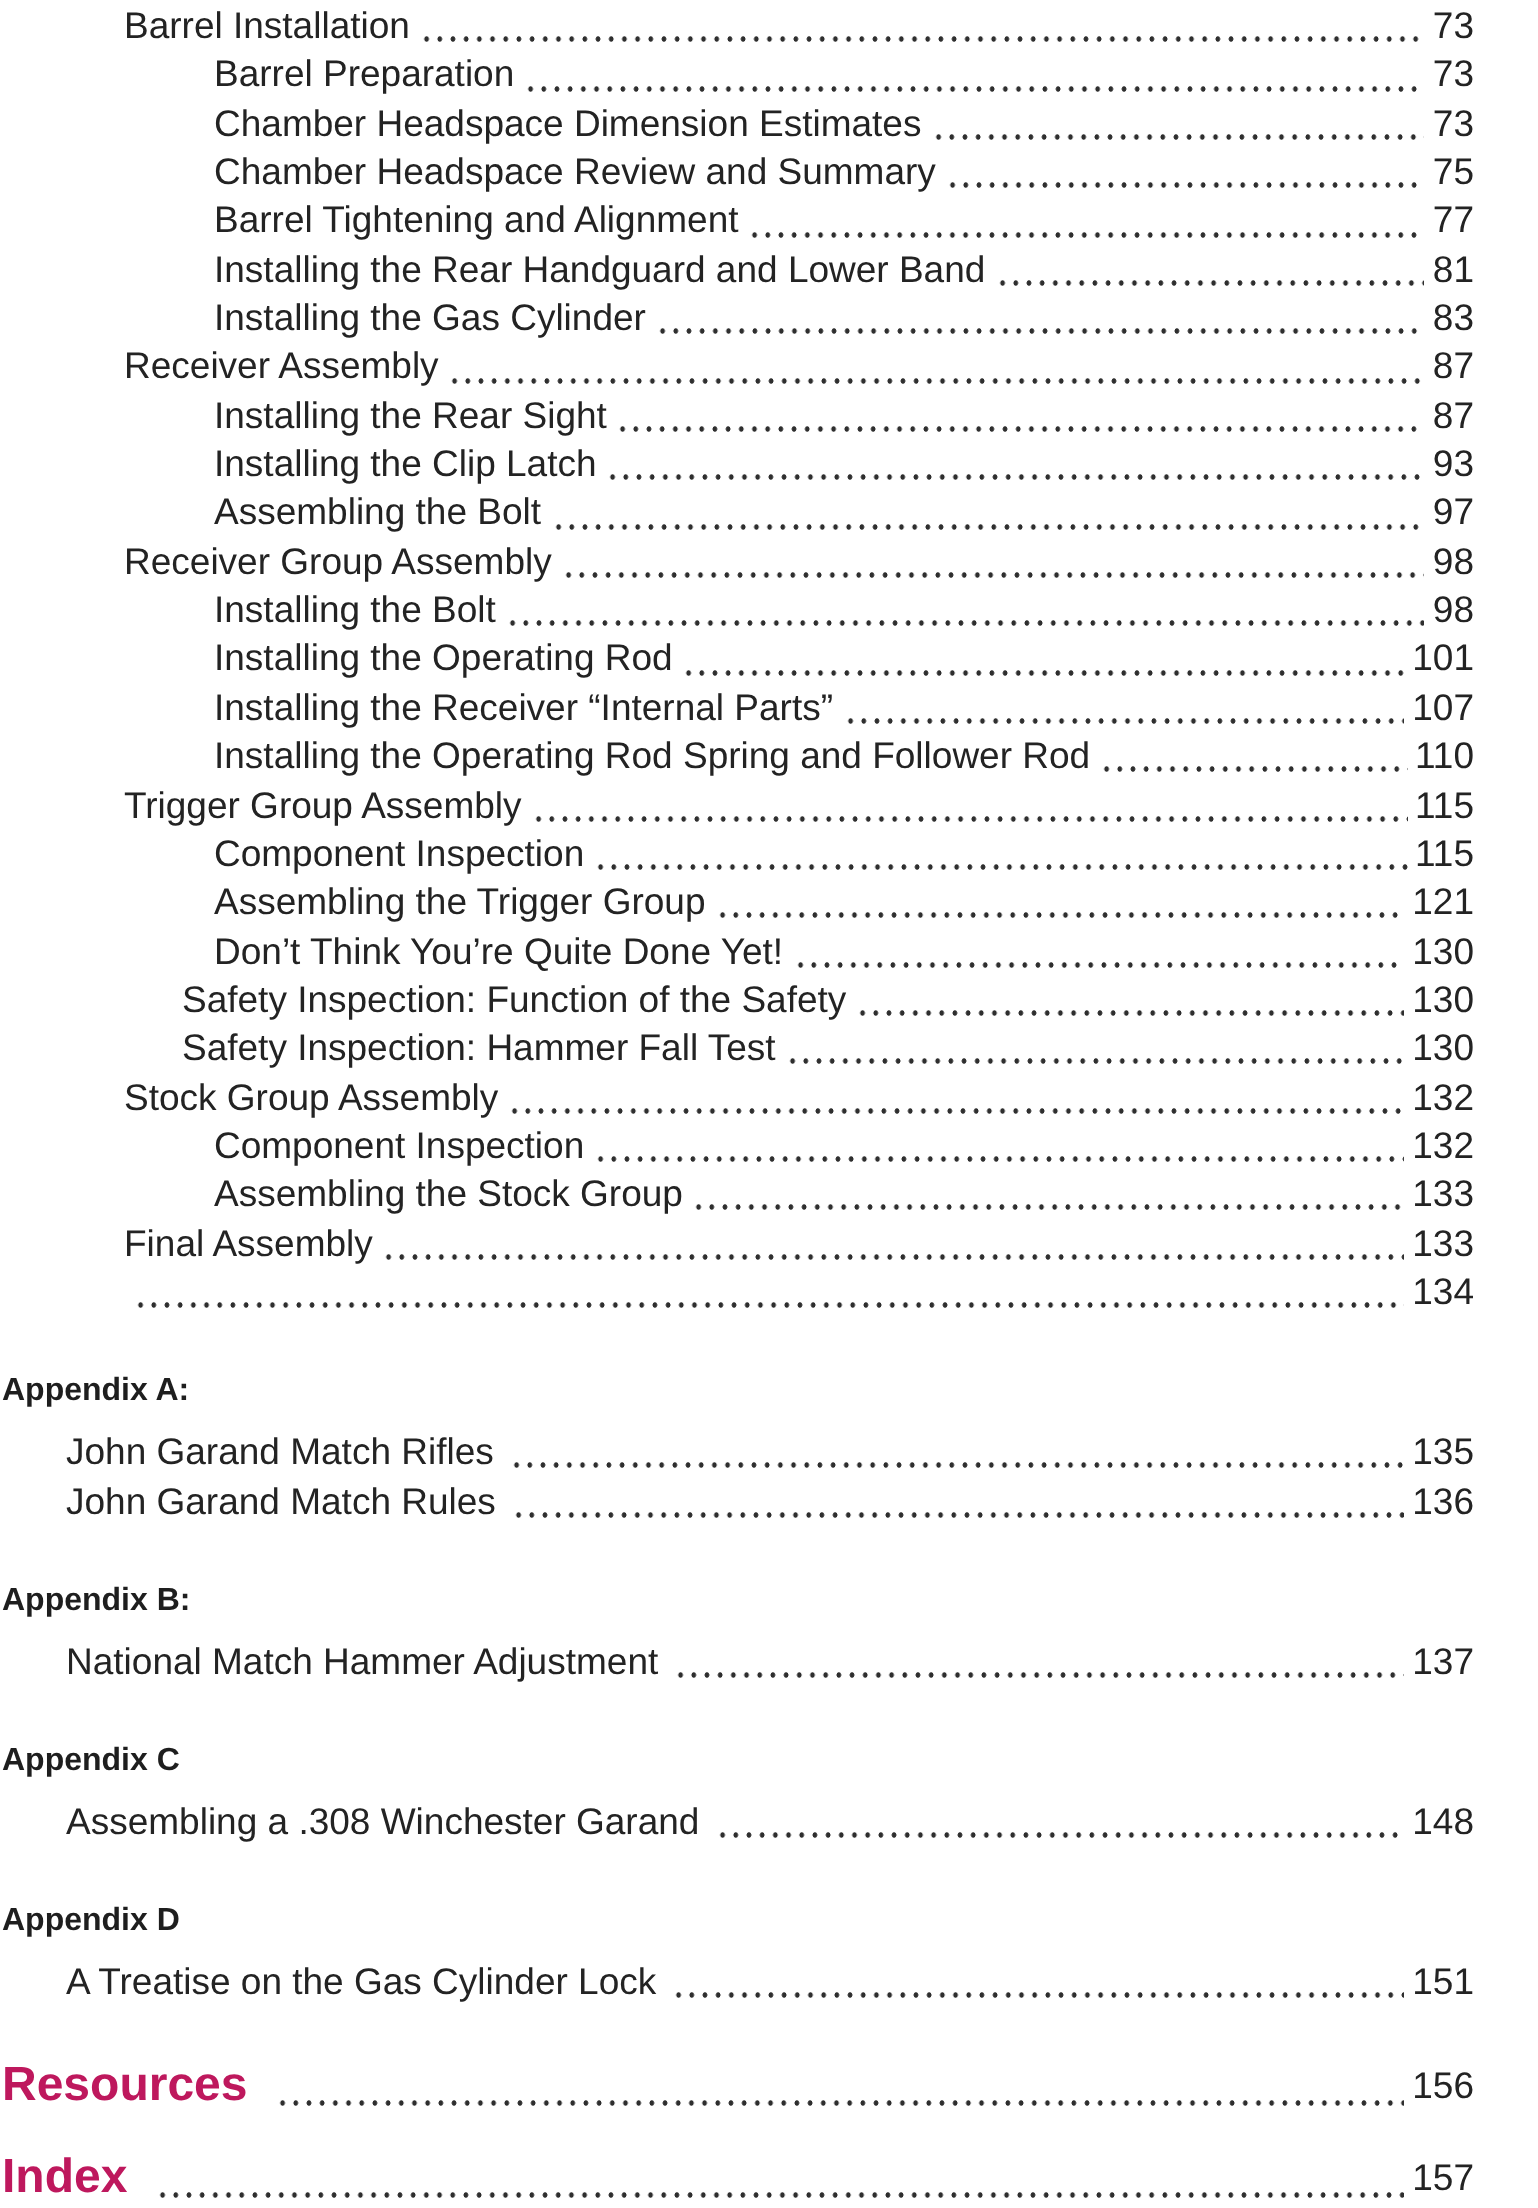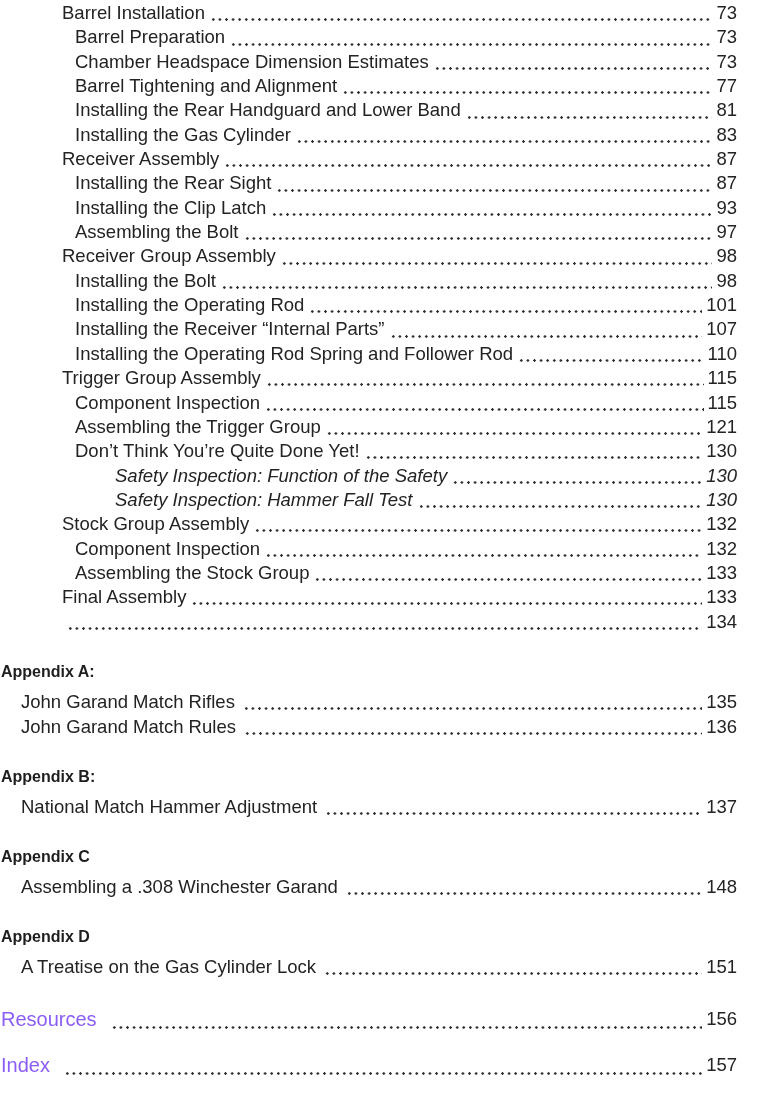--- a/index.html
+++ b/index.html
@@ -27,39 +27,39 @@
     flex: 1 1 auto;
     min-width: 8px;
     margin: 0 4px 0 5px;
     background-image: radial-gradient(circle, #2e2e2e 1px, rgba(46,46,46,0) 1.35px);
     background-size: 6.6px 2.6px;
     background-repeat: repeat-x;
     background-position: left 0 bottom 4.6px;
   }
   
   .lvl1 { padding-left: 61px; }
-  .lvl2 { padding-left: 74px; }
-  .lvl3 { padding-left: 114px; font-style: italic; }
+  .lvl2 { padding-left: 106px; }
+  .lvl3 { padding-left: 90px; }
 
   
   .appendix { margin-top: 24px; }
   .appendix .heading {
     margin: 0;
     font-size: 16px;
     font-weight: bold;
     line-height: 28px;
     color: #1e1e1e;
   }
   .appendix .entries { margin-top: 3px; }
-  .app-entry { padding-left: 20px; line-height: 25px; }
+  .app-entry { padding-left: 32px; line-height: 25px; }
   .app-entry .leader { margin-left: 8px; }
 
   
   .bottom-row { line-height: 28px; margin-top: 26px; }
-  .bottom-row .label { font-size: 20px; font-weight: normal; color: #8b5cf6; }
+  .bottom-row .label { font-size: 24px; font-weight: bold; color: #be185d; }
   .bottom-row .leader { margin-left: 14px; }
   .bottom-row + .bottom-row { margin-top: 18px; }
 </style>
 </head>
 <body>
 
 <div class="page">
   <div id="toc-main">
       <div class="row lvl1">
         <span class="label">Barrel Installation</span>
@@ -70,20 +70,25 @@
         <span class="label">Barrel Preparation</span>
         <span class="leader"></span>
         <span class="pagenum">73</span>
       </div>
       <div class="row lvl2">
         <span class="label">Chamber Headspace Dimension Estimates</span>
         <span class="leader"></span>
         <span class="pagenum">73</span>
       </div>
       <div class="row lvl2">
+        <span class="label">Chamber Headspace Review and Summary</span>
+        <span class="leader"></span>
+        <span class="pagenum">75</span>
+      </div>
+      <div class="row lvl2">
         <span class="label">Barrel Tightening and Alignment</span>
         <span class="leader"></span>
         <span class="pagenum">77</span>
       </div>
       <div class="row lvl2">
         <span class="label">Installing the Rear Handguard and Lower Band</span>
         <span class="leader"></span>
         <span class="pagenum">81</span>
       </div>
       <div class="row lvl2">

